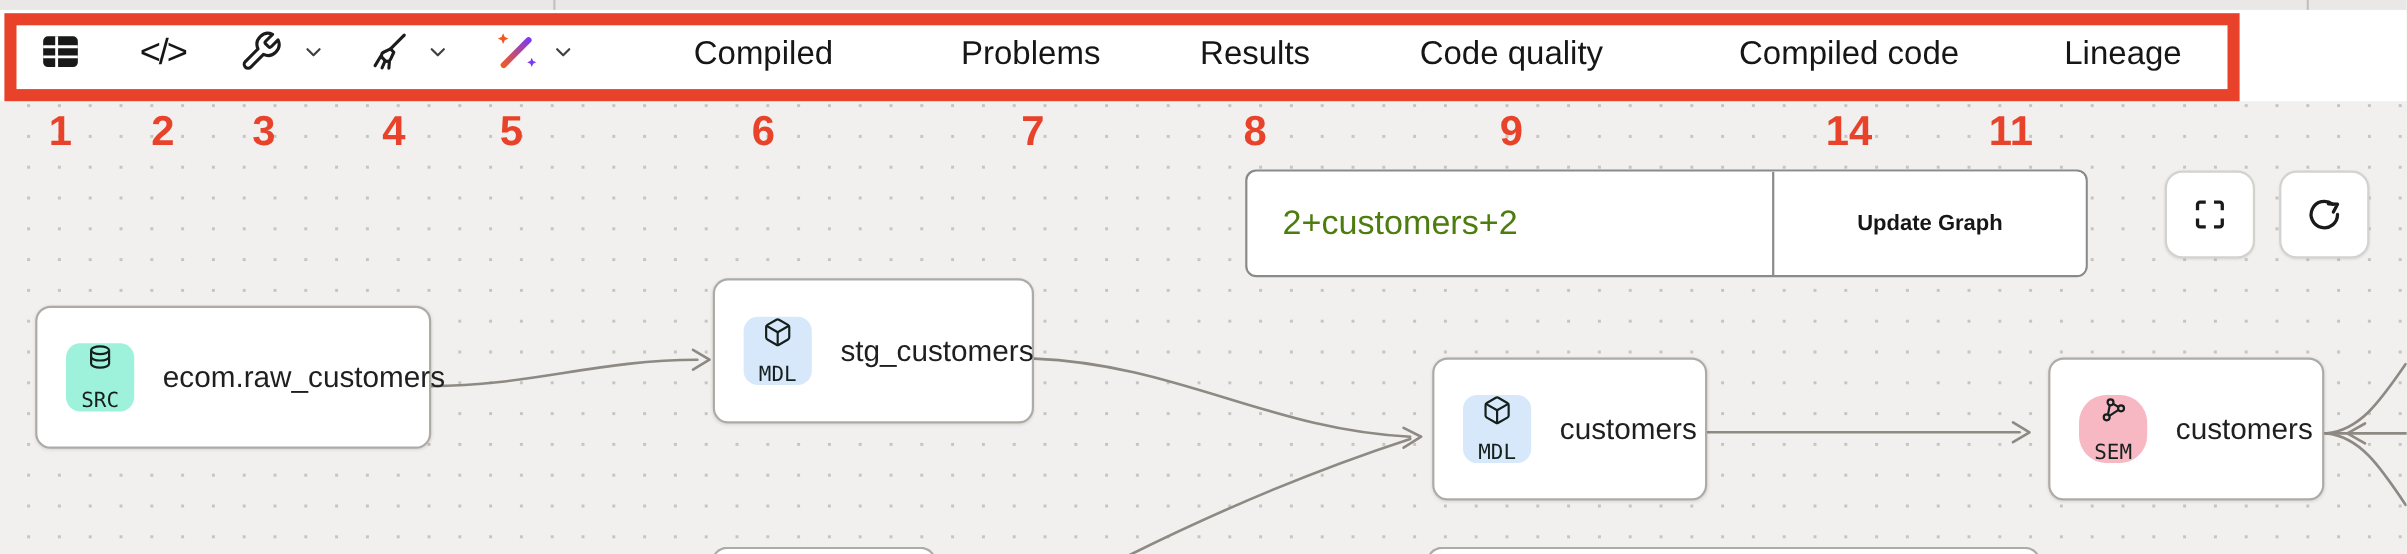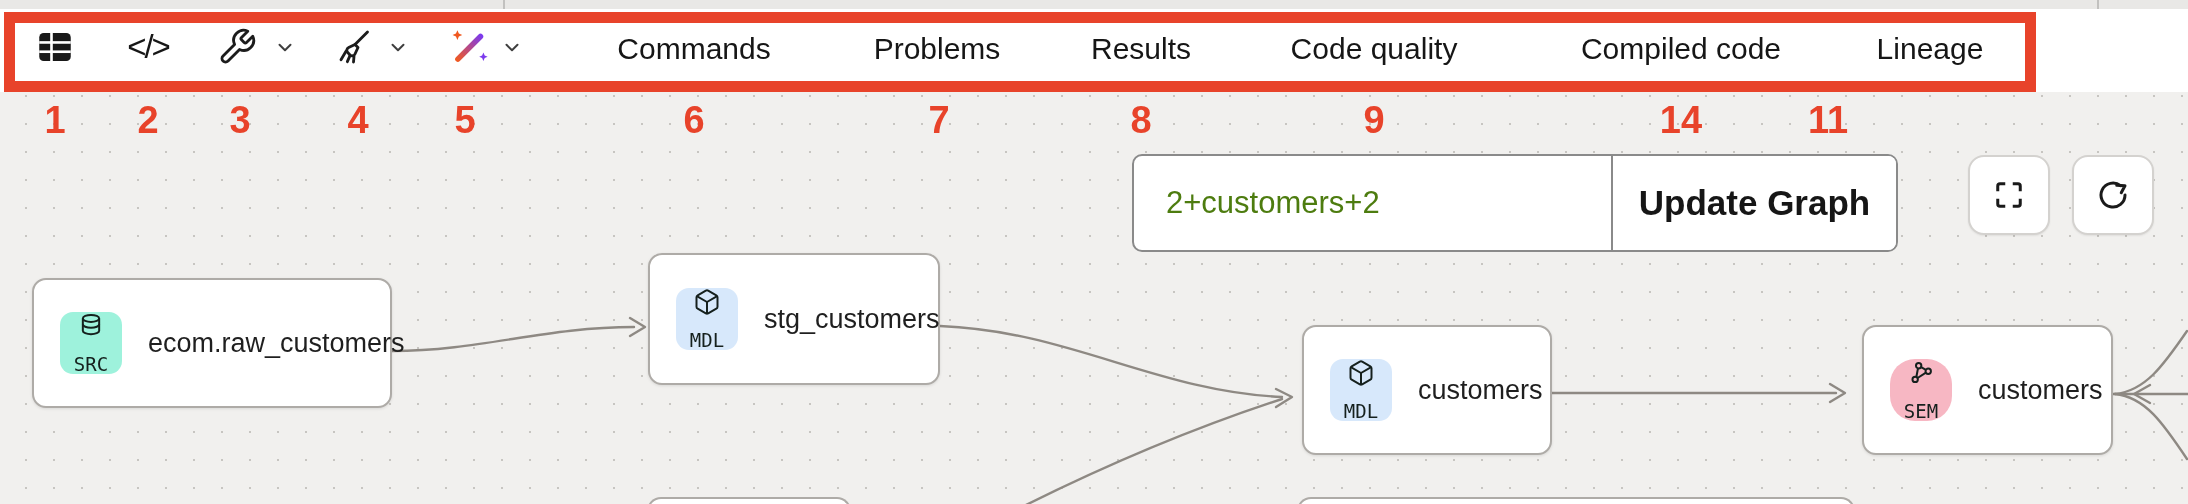--- a/index.html
+++ b/index.html
@@ -55,21 +55,21 @@
   .filter-group{
     position:absolute; left:1132px; top:154px; width:766px; height:98px; z-index:2;
     background:#fff; border:2px solid #8a8a8a; border-radius:10px; display:flex; overflow:hidden;
   }
   .filter-input{
     flex:1 1 auto; border:none; outline:none; padding:0 0 0 32px; font-size:31px; color:#4d7c0f;
     font-family:"Liberation Sans", sans-serif; background:transparent; min-width:0;
   }
   .update-btn{
     flex:0 0 285px; border:none; border-left:2px solid #8a8a8a; background:#fff; cursor:pointer;
-    font-size:35px; font-weight:700; color:#161616; font-family:"Liberation Sans", sans-serif;
+    font-size:20px; font-weight:700; color:#161616; font-family:"Liberation Sans", sans-serif;
   }
   
   .sq-btn{
     position:absolute; top:155px; width:82px; height:80px; z-index:2; background:#fff;
     border:2px solid #d4d2cf; border-radius:16px; display:flex; align-items:center; justify-content:center;
     box-shadow:0 1px 2px rgba(0,0,0,.07); cursor:pointer;
   }
 </style>
 </head>
 <body>
@@ -130,21 +130,21 @@
       <path d="M5.2 2.6 l0.9 2.1 2.1 0.9 -2.1 0.9 -0.9 2.1 -0.9 -2.1 -2.1 -0.9 2.1 -0.9 z" fill="#f0581f"></path>
       <path d="M21.3 16.4 l0.8 1.8 1.8 0.8 -1.8 0.8 -0.8 1.8 -0.8 -1.8 -1.8 -0.8 1.8 -0.8 z" fill="#7c3aed"></path>
     </svg>
   </div>
   <div class="tb-item" style="left:512px">
     <svg width="22" height="22" viewBox="0 0 20 20" fill="none" stroke="#3f3f3f" stroke-width="1.8" stroke-linecap="round" stroke-linejoin="round">
       <polyline points="5,8 10,13 15,8"></polyline>
     </svg>
   </div>
 
-  <button class="tab" style="left:694px">Commands</button>
+  <button class="tab" style="left:694px">Compiled</button>
   <button class="tab" style="left:937px">Problems</button>
   <button class="tab" style="left:1141px">Results</button>
   <button class="tab" style="left:1374px">Code quality</button>
   <button class="tab" style="left:1681px">Compiled code</button>
   <button class="tab" style="left:1930px">Lineage</button>
 </div>
 
 <div class="redbox"></div>
 
 <span class="num" style="left:55px">1</span>

